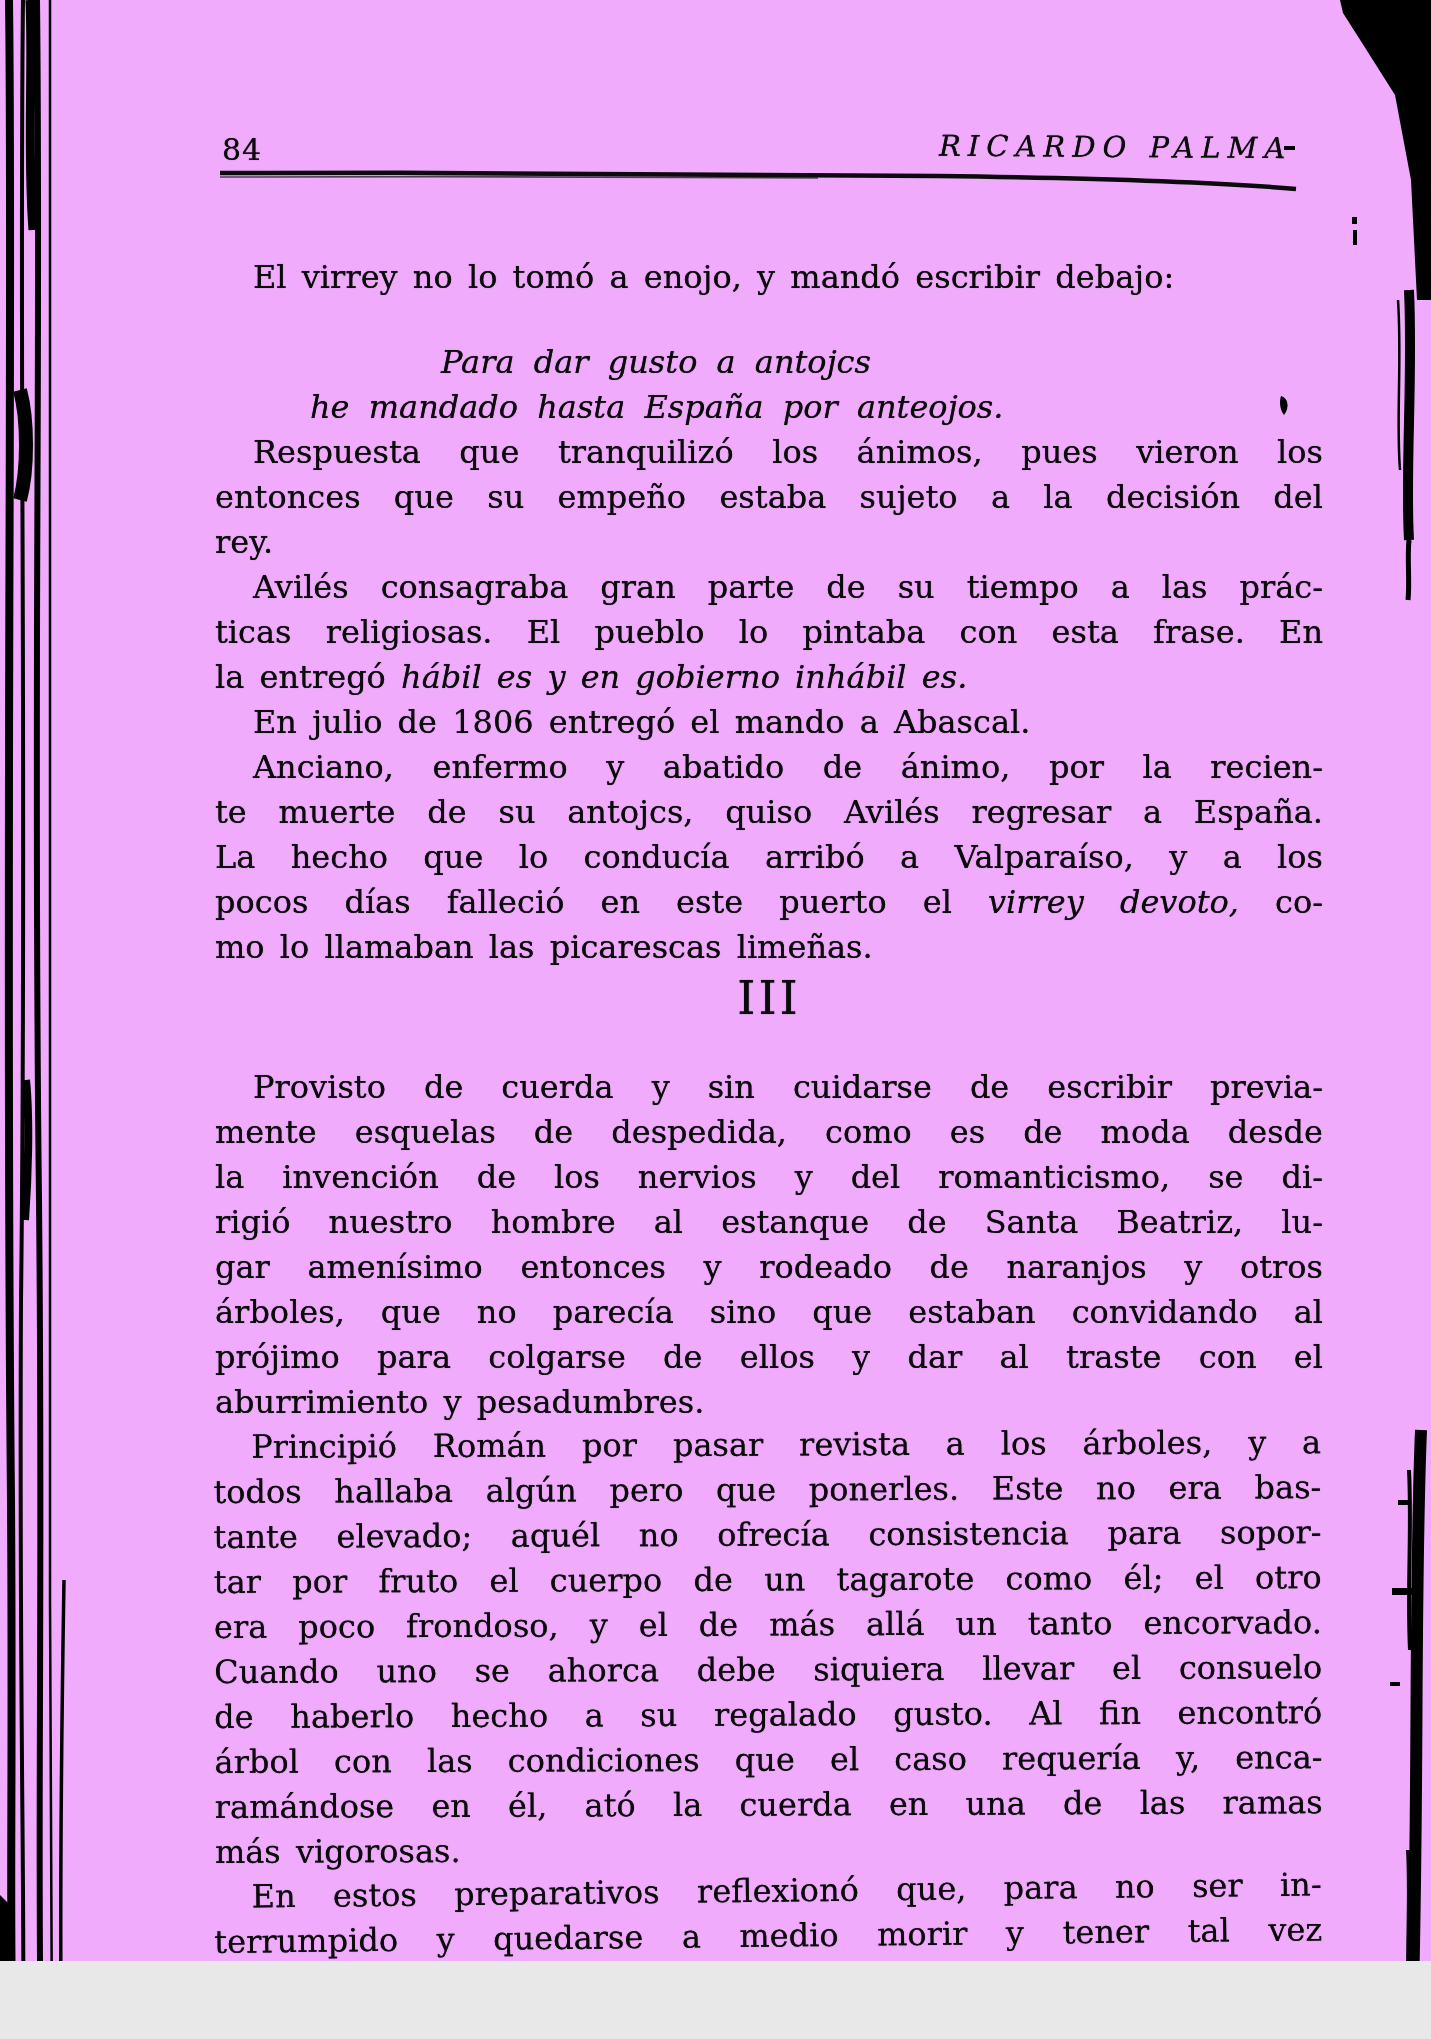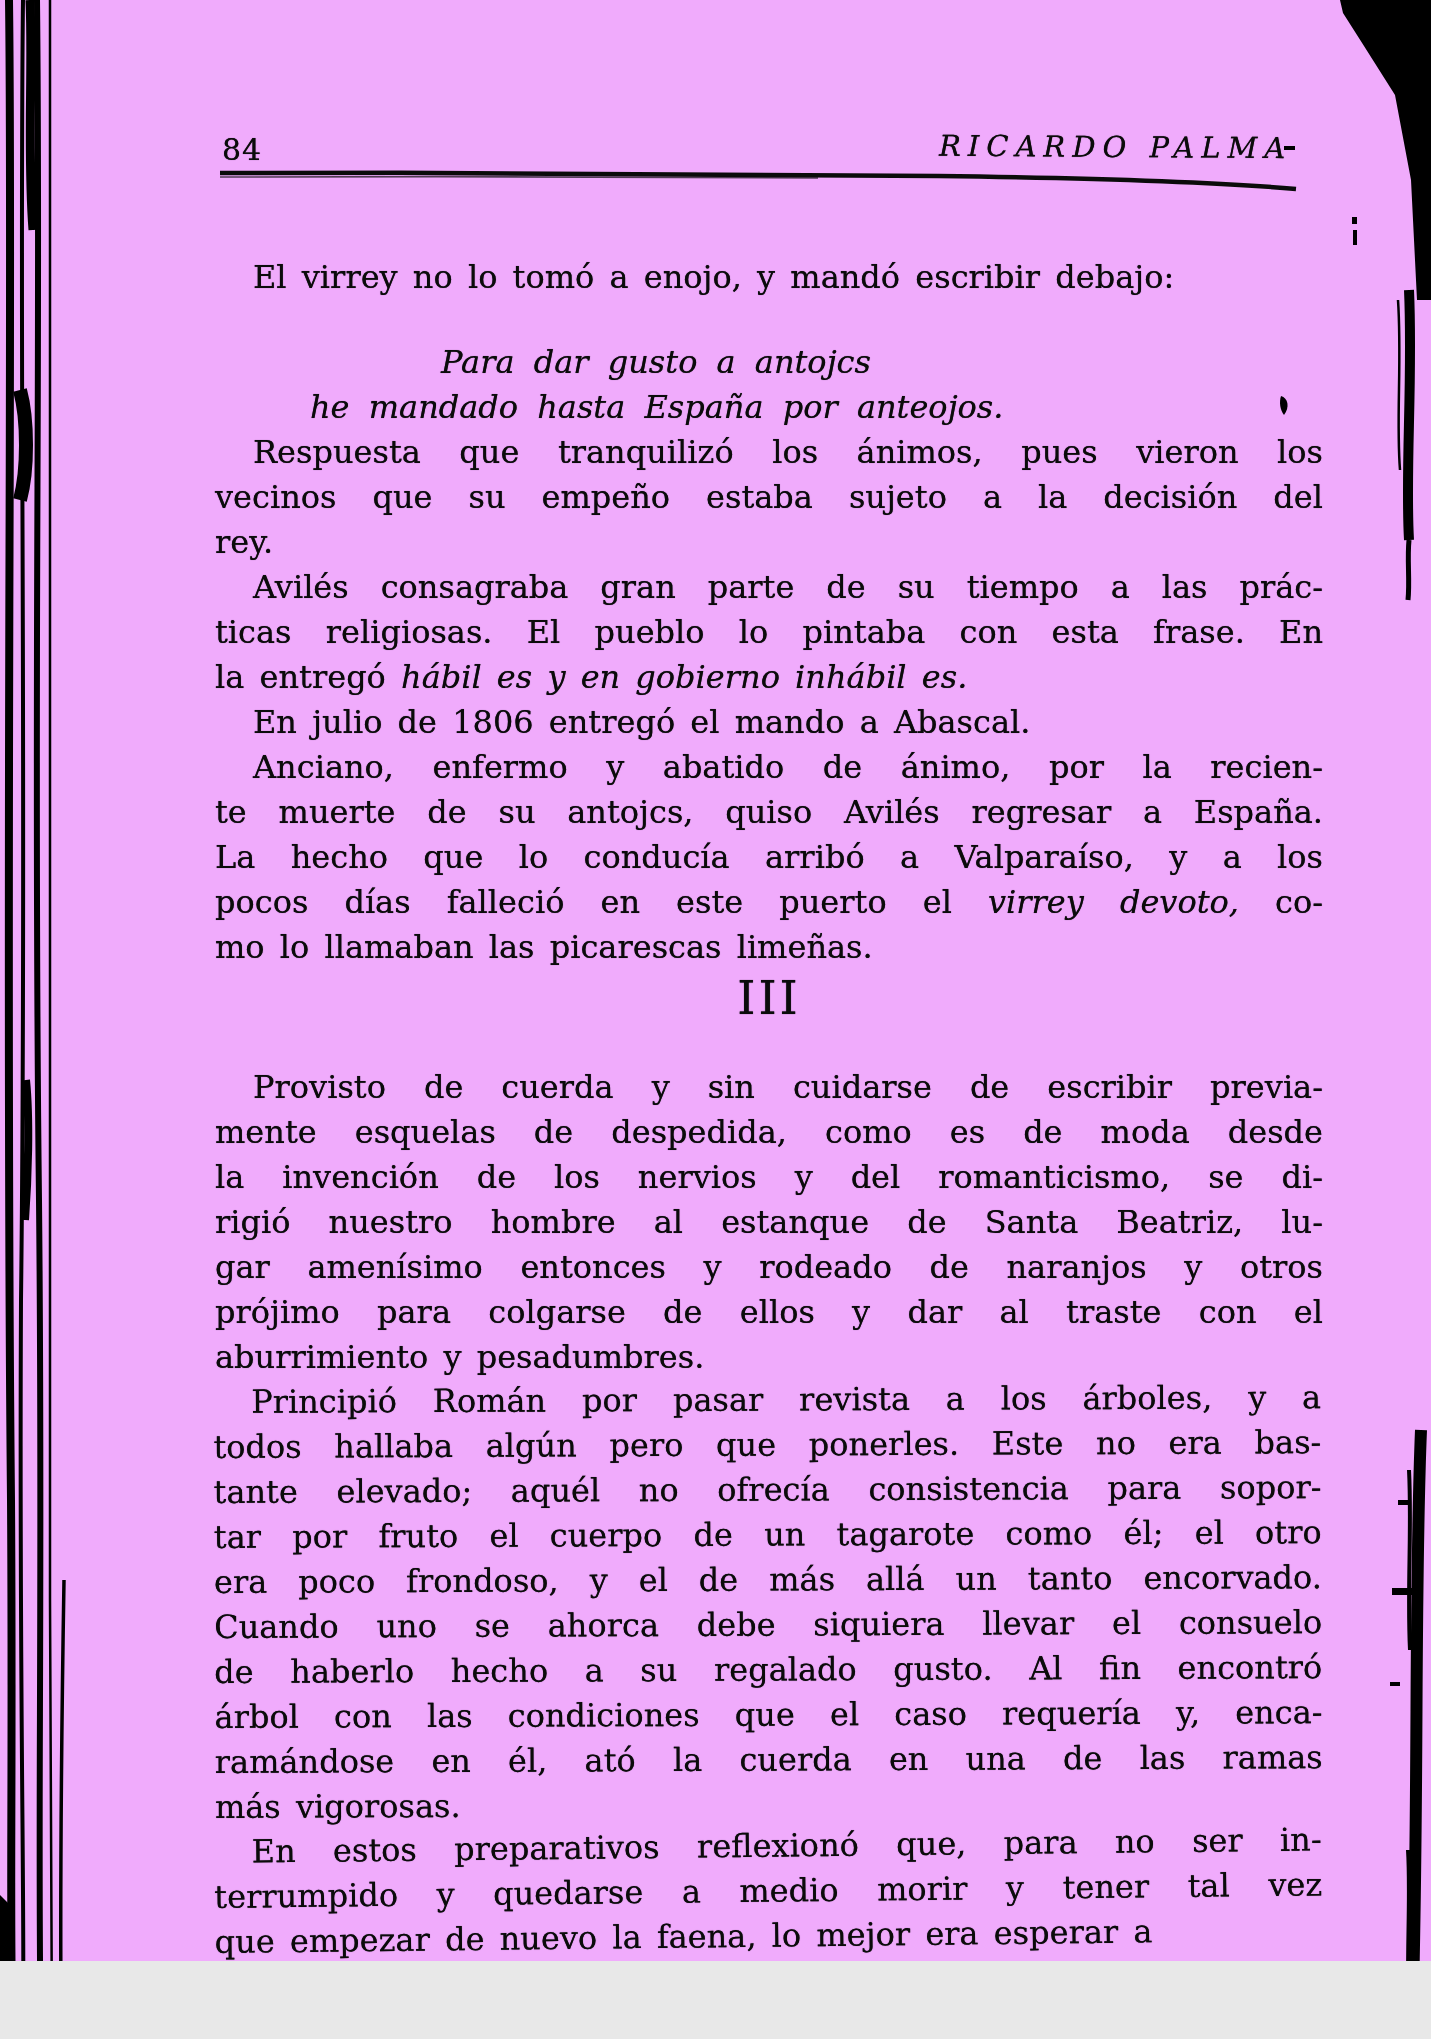--- a/index.html
+++ b/index.html
@@ -68,21 +68,21 @@
   <div class="col">
       <div class="block para-1">
         <div class="line indent"><span>El virrey no lo tomó a enojo, y mandó escribir debajo:</span></div>
       </div>
       <div class="block verse">
         <div class="line"><span class="it">Para dar gusto a antojcs</span></div>
         <div class="line"><span class="it">he mandado hasta España por anteojos.</span></div>
       </div>
       <div class="block para-2">
         <div class="line indent just"><span>Respuesta que tranquilizó los ánimos, pues vieron los</span></div>
-        <div class="line just"><span>vecinos que su empeño estaba sujeto a la decisión del</span></div>
+        <div class="line just"><span>entonces que su empeño estaba sujeto a la decisión del</span></div>
         <div class="line"><span>rey.</span></div>
       </div>
       <div class="block para-3">
         <div class="line indent just"><span>Avilés consagraba gran parte de su tiempo a las prác-</span></div>
         <div class="line just"><span>ticas religiosas. El pueblo lo pintaba con esta frase. En</span></div>
         <div class="line"><span>la entregó </span><span class="it">hábil es y en gobierno inhábil es.</span></div>
       </div>
       <div class="block para-4">
         <div class="line indent"><span>En julio de 1806 entregó el mando a Abascal.</span></div>
       </div>
@@ -93,20 +93,21 @@
         <div class="line just"><span>pocos días falleció en este puerto el </span><span class="it">virrey devoto,</span><span> co-</span></div>
         <div class="line"><span>mo lo llamaban las picarescas limeñas.</span></div>
       </div>
       <div class="block heading">III</div>
       <div class="block para-6">
         <div class="line indent just"><span>Provisto de cuerda y sin cuidarse de escribir previa-</span></div>
         <div class="line just"><span>mente esquelas de despedida, como es de moda desde</span></div>
         <div class="line just"><span>la invención de los nervios y del romanticismo, se di-</span></div>
         <div class="line just"><span>rigió nuestro hombre al estanque de Santa Beatriz, lu-</span></div>
         <div class="line just"><span>gar amenísimo entonces y rodeado de naranjos y otros</span></div>
+        <div class="line just"><span>árboles, que no parecía sino que estaban convidando al</span></div>
         <div class="line just"><span>prójimo para colgarse de ellos y dar al traste con el</span></div>
         <div class="line"><span>aburrimiento y pesadumbres.</span></div>
       </div>
       <div class="block para-7">
         <div class="line indent just"><span>Principió Román por pasar revista a los árboles, y a</span></div>
         <div class="line just"><span>todos hallaba algún pero que ponerles. Este no era bas-</span></div>
         <div class="line just"><span>tante elevado; aquél no ofrecía consistencia para sopor-</span></div>
         <div class="line just"><span>tar por fruto el cuerpo de un tagarote como él; el otro</span></div>
         <div class="line just"><span>era poco frondoso, y el de más allá un tanto encorvado.</span></div>
         <div class="line just"><span>Cuando uno se ahorca debe siquiera llevar el consuelo</span></div>

